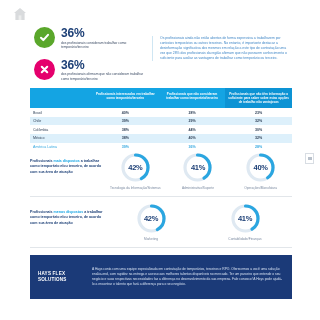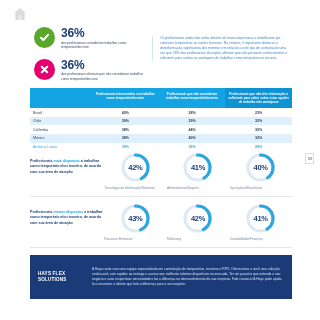--- a/index.html
+++ b/index.html
@@ -66,21 +66,21 @@
   .section { position:absolute; left:30px; width:262px; }
   .sec1 { top:152px; }
   .sec2 { top:203px; }
   .sec-inner { display:flex; align-items:flex-start; }
   .sec-lead {
     flex:0 0 74px; font-size:3.6px; color:#1c3f76;
     line-height:5.3px; font-weight:bold; padding-top:7px;
   }
   .sec-lead .hl-blue { color:#14a4e3; }
   .donuts { flex:1; display:flex; justify-content:space-around; }
-  .donut-item { width:62px; }
+  .donut-item { width:62px; text-align:center; }
   .donut { position:relative; width:31px; height:31px; margin:0 auto; }
   .donut svg { display:block; transform:rotate(-90deg); }
   .donut .pct {
     position:absolute; inset:0; display:flex;
     align-items:center; justify-content:center;
     font-size:7.5px; font-weight:bold; color:#1c3f76;
     letter-spacing:-0.3px;
   }
   .donut-label {
     margin-top:3px; font-size:3.2px; color:#7b8aa0;
@@ -250,30 +250,20 @@
 
   <div class="side-handle">
     <i></i>
   </div>
 
   <div class="section sec2">
     <div class="sec-inner">
       <div class="sec-lead"><span>Profissionais </span><span class="hl-blue">menos dispostos</span><span> a trabalhar como temporário e/ou terceiro, de acordo com sua área de atuação</span></div>
       <div class="donuts">
 
-        <div class="donut-item">
-          <div class="donut">
-            <svg width="31" height="31" viewBox="0 0 31 31">
-              <circle cx="15.5" cy="15.5" r="12.5" fill="none" stroke="#dfe9f2" stroke-width="3.2"></circle>
-              <circle cx="15.5" cy="15.5" r="12.5" fill="none" stroke="#2ba6e0" stroke-width="3.2" stroke-dasharray="33.77 44.78" stroke-linecap="round"></circle>
-            </svg>
-            <div class="pct">43%</div>
-          </div>
-          <div class="donut-label">Recursos Humanos</div>
-        </div>
 
         <div class="donut-item">
           <div class="donut">
             <svg width="31" height="31" viewBox="0 0 31 31">
               <circle cx="15.5" cy="15.5" r="12.5" fill="none" stroke="#dfe9f2" stroke-width="3.2"></circle>
               <circle cx="15.5" cy="15.5" r="12.5" fill="none" stroke="#2ba6e0" stroke-width="3.2" stroke-dasharray="32.99 45.56" stroke-linecap="round"></circle>
             </svg>
             <div class="pct">42%</div>
           </div>
           <div class="donut-label">Marketing</div>

